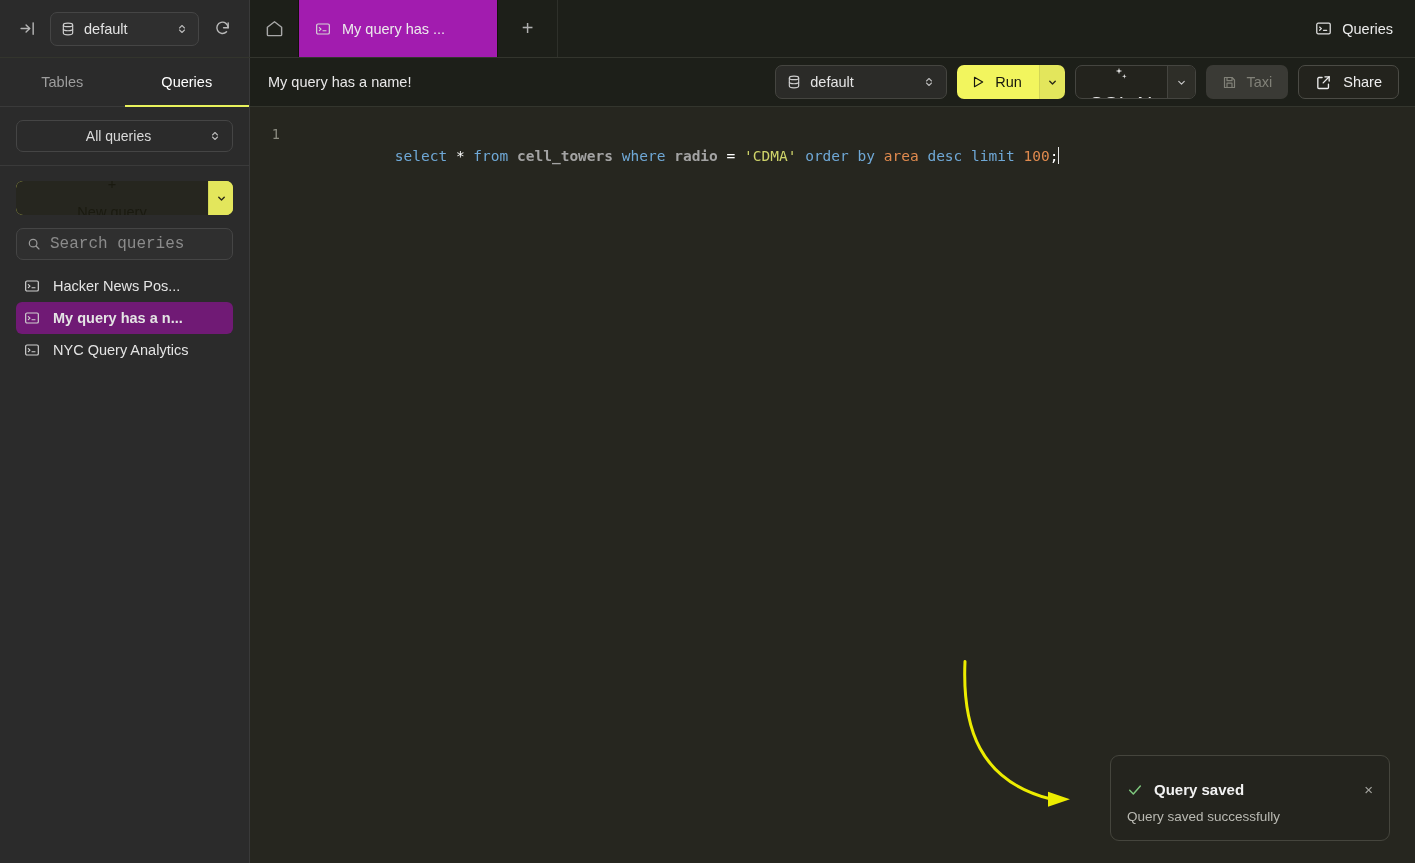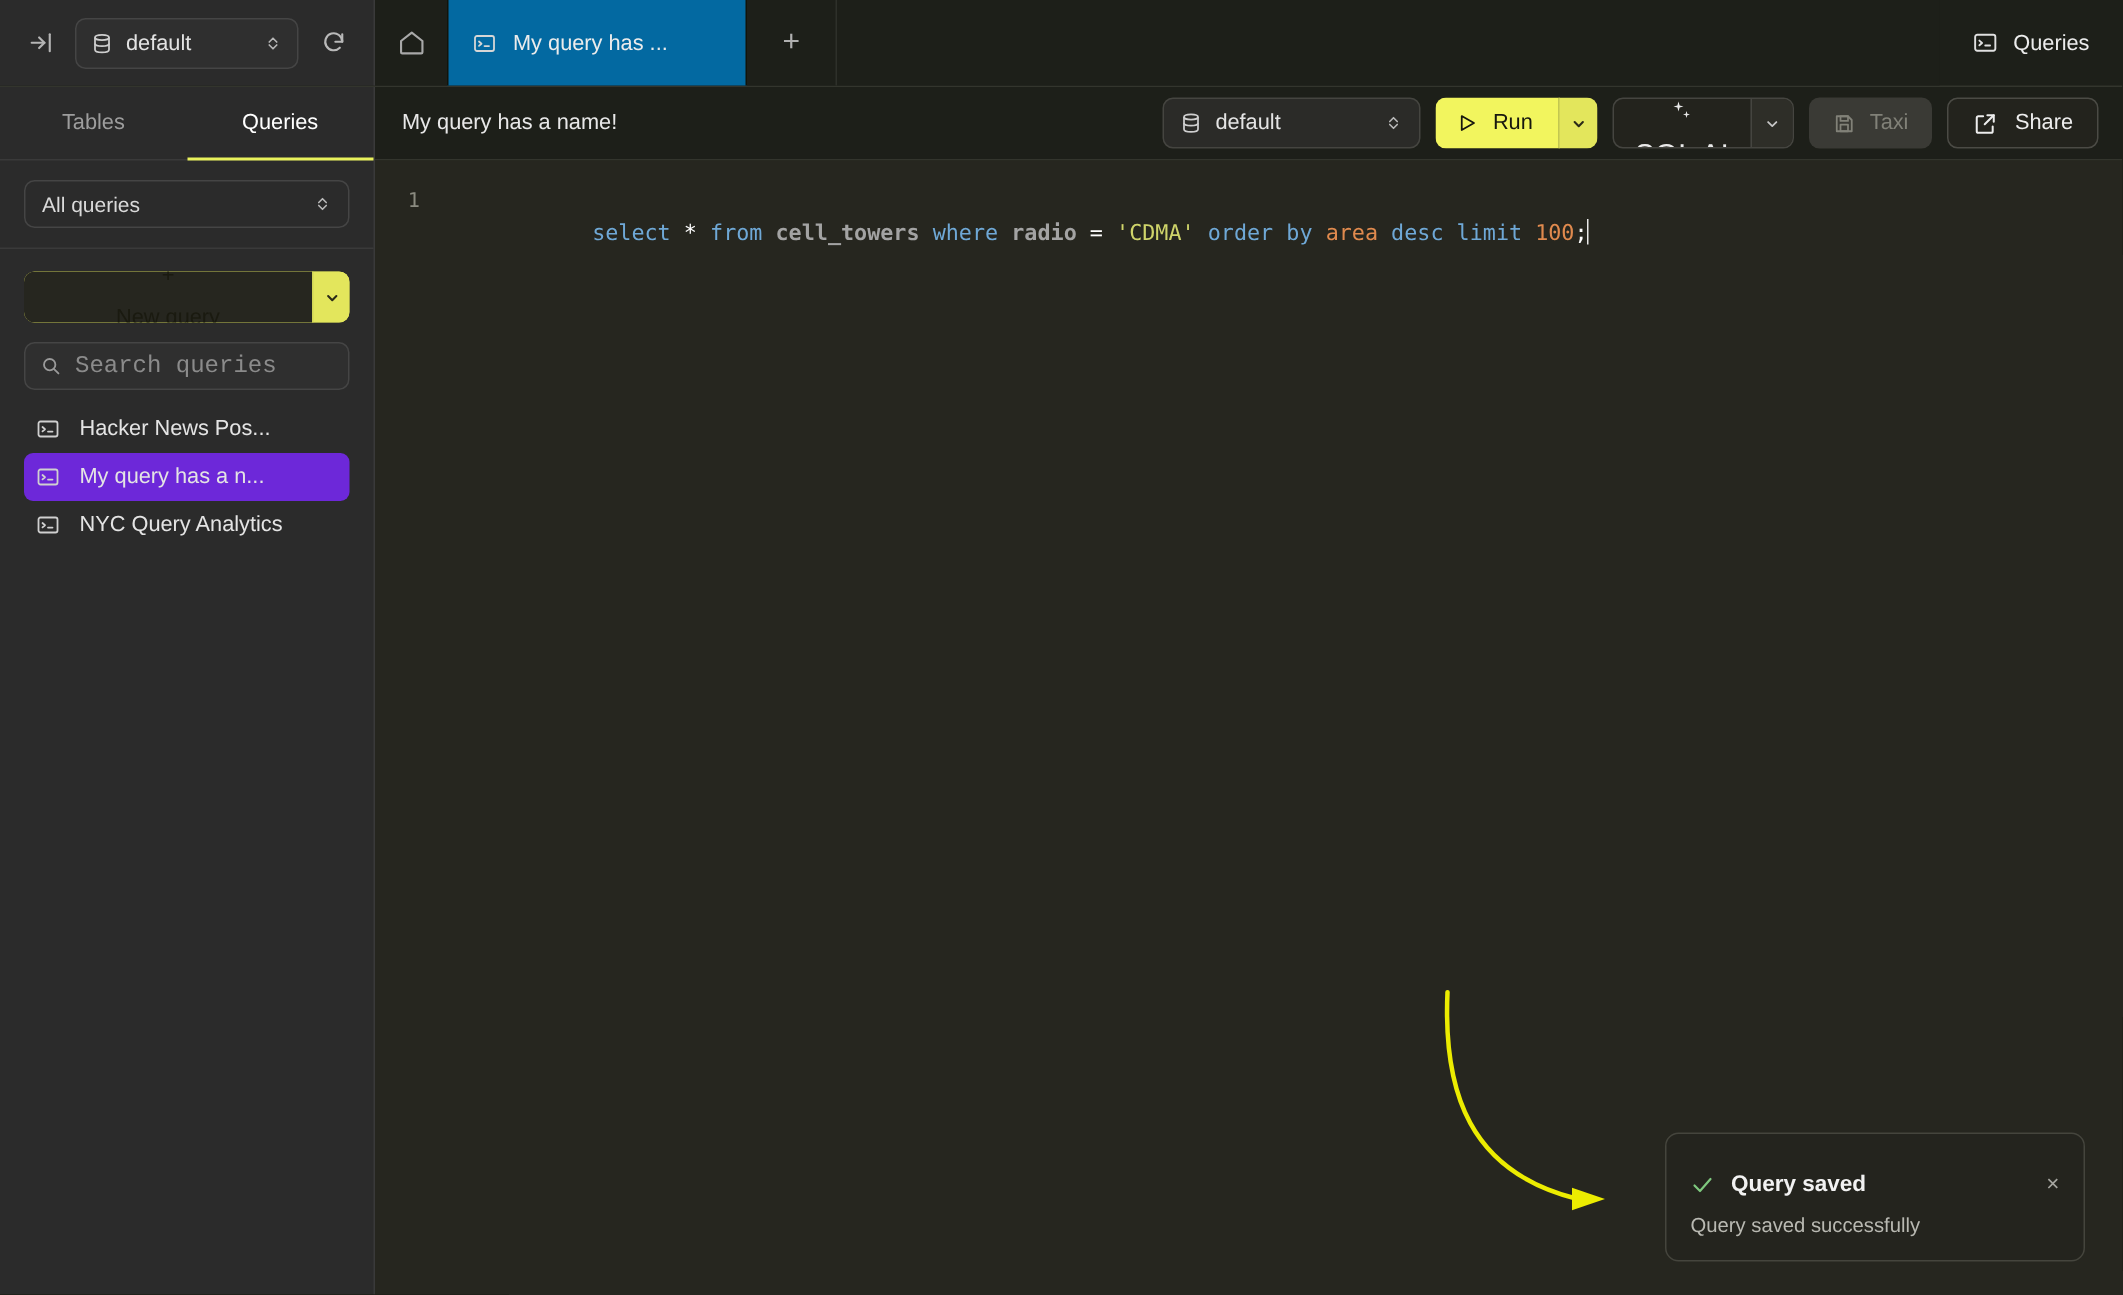--- a/index.html
+++ b/index.html
@@ -46,21 +46,21 @@
 
   .tabs-strip { flex: 1; display: flex; align-items: stretch; background: #1d1f19; }
   .home-btn {
     width: 48px; display: flex; align-items: center; justify-content: center;
     color: #a8a8a8; cursor: pointer;
   }
   .qtab {
     width: 200px;
     display: flex; align-items: center; gap: 11px;
     padding: 0 16px;
-    background: #0369a1;
+    background: #a21caf;
     border-left: 1px solid #121309;
     border-right: 1px solid #121309;
     font-size: 14.5px; color: #ececec;
     cursor: pointer;
     white-space: nowrap; overflow: hidden;
   }
   .newtab-btn {
     width: 60px; display: flex; align-items: center; justify-content: center;
     color: #b0b0b0; font-size: 20px; cursor: pointer;
     border-right: 1px solid #2e302a;
@@ -91,21 +91,21 @@
   .side-tab.active { color: #ffffff; border-bottom-color: #e9f25c; }
 
   .filter-wrap { padding: 13px 16px; border-bottom: 1px solid #3a3a3a; }
   .filter-select {
     height: 32px; display: flex; align-items: center;
     padding: 0 11px;
     border: 1px solid #454545; border-radius: 7px;
     background: #2b2b2b;
     font-size: 14px; color: #dadada; cursor: pointer;
   }
-  .filter-select .label { flex: 1; }
+  .filter-select .label { flex: 1; text-align: center; }
 
   .newquery-wrap { padding: 15px 16px 0 16px; }
   .newquery {
     height: 34px; display: flex; align-items: stretch;
     border-radius: 7px; overflow: hidden;
     background: #f2f55e; color: #1a1a10;
     cursor: pointer;
   }
   .newquery .main {
     flex: 1; display: flex; align-items: center; justify-content: center; gap: 12px;
@@ -133,21 +133,21 @@
 
   .qlist { padding: 0 16px; display: flex; flex-direction: column; gap: 0; }
   .qitem {
     height: 32px; display: flex; align-items: center; gap: 13px;
     padding: 0 8px; margin-bottom: 0;
     border-radius: 6px;
     font-size: 14.5px; color: #e4e4e4; cursor: pointer;
     white-space: nowrap; overflow: hidden;
   }
   .qitem + .qitem { margin-top: 0; }
-  .qitem.active { background: #6d28d9; }
+  .qitem.active { background: #701a75; font-weight: bold; }
 
   
   .main { flex: 1; display: flex; flex-direction: column; min-width: 0; background: #26261f; }
   .query-header {
     height: 49px; min-height: 49px;
     display: flex; align-items: center; gap: 10px;
     padding: 0 16px 0 18px;
     background: #1d1f19;
     border-bottom: 1px solid #33352d;
   }

